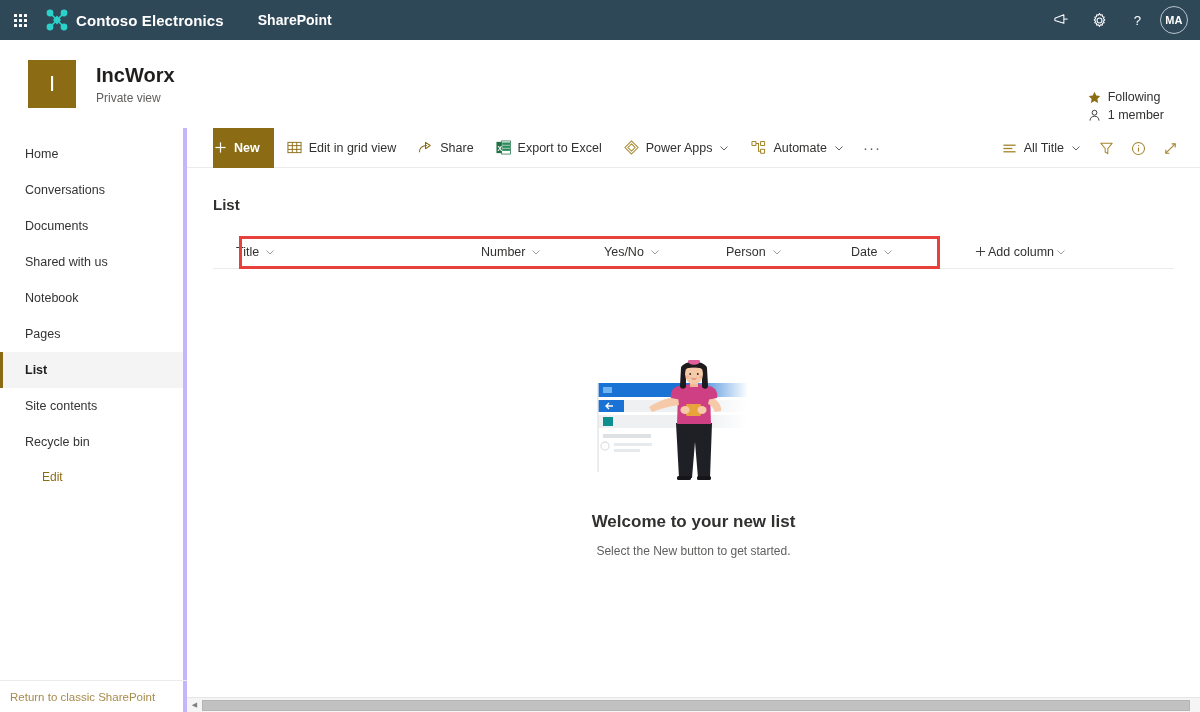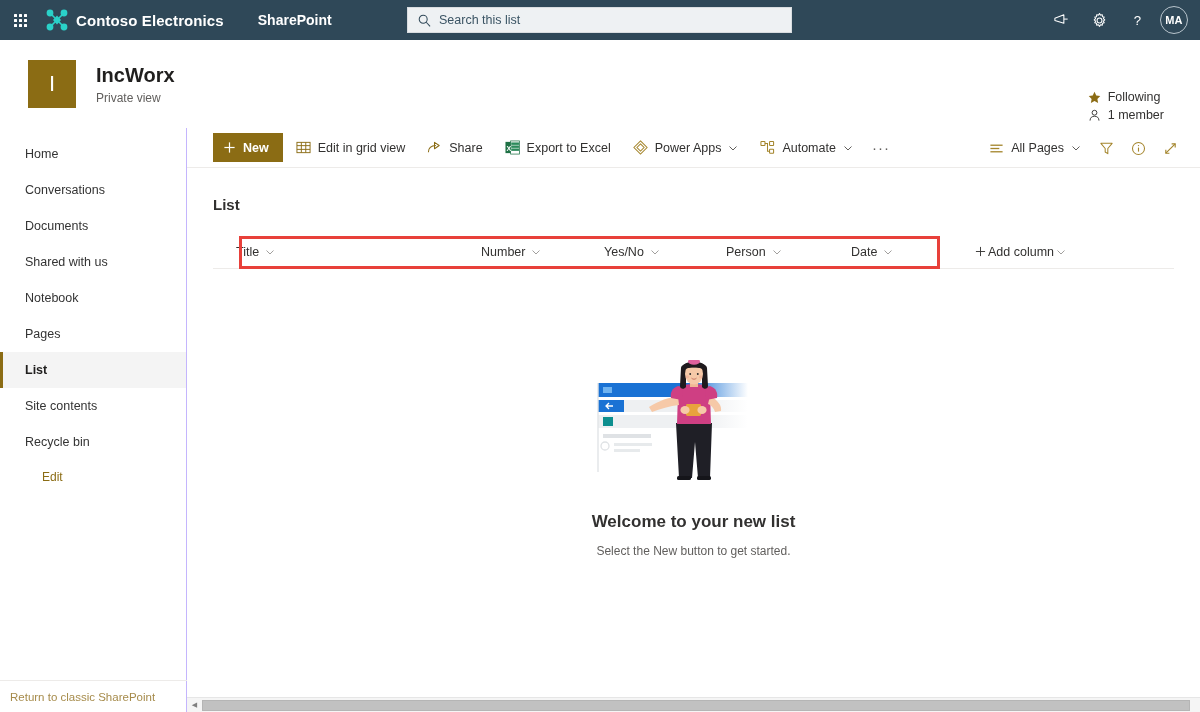--- a/index.html
+++ b/index.html
@@ -100,21 +100,21 @@
   .site-action {
     display: flex; align-items: center; gap: 7px;
     font-size: 12.5px; color: #323130; cursor: pointer;
   }
 
   
   .left-nav {
     position: absolute; top: 128px; left: 0;
     width: 187px; height: 584px;
     background: #ffffff;
-    border-right: 1px solid #c4b5fd;
+    border-right: 4px solid #c4b5fd;
   }
   .nav-list { padding-top: 8px; }
   .nav-item {
     height: 36px; display: flex; align-items: center;
     padding-left: 25px; font-size: 12.5px; color: #333333;
     cursor: pointer; position: relative;
   }
   .nav-item.selected {
     background: #f4f4f4; font-weight: bold; color: #201f1e;
   }
@@ -136,23 +136,23 @@
 
   
   .command-bar {
     position: absolute; top: 128px; left: 187px;
     width: 1013px; height: 40px;
     background: #ffffff;
     border-bottom: 1px solid #edebe9;
     display: flex; align-items: center;
   }
   .cmd-new {
-    height: 29px; background: #8b6c14; color: #ffffff;
+    height: 40px; background: #8b6c14; color: #ffffff;
     display: flex; align-items: center; gap: 7px;
-    padding: 0 14px 0 10px; margin-left: 26px;
+    padding: 0 14px 0 1px; margin-left: 26px;
     font-size: 12.5px; font-weight: bold; cursor: pointer;
   }
   .cmd-btn {
     height: 32px; display: flex; align-items: center; gap: 7px;
     padding: 0 9px; margin-left: 4px;
     font-size: 12.5px; color: #323130; cursor: pointer;
     white-space: nowrap;
   }
   .cmd-ellipsis {
     height: 32px; display: flex; align-items: center; justify-content: center;
@@ -262,29 +262,20 @@
       <circle cx="4" cy="18" r="3.4" fill="#2ad2c9"></circle>
       <circle cx="18" cy="18" r="3.4" fill="#2ad2c9"></circle>
       <path d="M11 6.5 L15 11 L11 15.5 L7 11 Z" fill="#2ad2c9"></path>
       <path d="M4 4 L18 18 M18 4 L4 18" stroke="#2ad2c9" stroke-width="1.6" fill="none"></path>
     </svg>
     <span class="brand-name">Contoso Electronics</span>
   </div>
 
   <div class="suite-app">SharePoint</div>
 
-  <div class="search-wrap">
-    <span class="search-icon">
-      <svg width="13" height="13" viewBox="0 0 14 14">
-        <circle cx="5.6" cy="5.6" r="4.3" fill="none" stroke="#2f4858" stroke-width="1.1"></circle>
-        <line x1="8.9" y1="8.9" x2="13" y2="13.4" stroke="#2f4858" stroke-width="1.1"></line>
-      </svg>
-    </span>
-    <input class="search-input" type="text" placeholder="Search this list" style="">
-  </div>
 
   <div class="suite-right">
     <div class="suite-icon">
       <svg width="17" height="17" viewBox="0 0 18 18">
         <path d="M2 6.5 L11.5 3 L11.5 12 L2 9 Z" fill="none" stroke="#ffffff" stroke-width="1.1" stroke-linejoin="round"></path>
         <line x1="11.5" y1="7.5" x2="15.5" y2="7.5" stroke="#ffffff" stroke-width="1.1"></line>
       </svg>
     </div>
     <div class="suite-icon">
       <svg width="17" height="17" viewBox="0 0 18 18">
@@ -426,21 +417,21 @@
 
   <div class="cmd-ellipsis">···</div>
 
   <div class="cmd-right">
     <div class="cmd-btn">
       <svg width="15" height="15" viewBox="0 0 16 16">
         <line x1="1.5" y1="4.5" x2="14.5" y2="4.5" stroke="#a4852c" stroke-width="1.4"></line>
         <line x1="1.5" y1="8" x2="11" y2="8" stroke="#a4852c" stroke-width="1.4"></line>
         <line x1="1.5" y1="11.5" x2="14.5" y2="11.5" stroke="#a4852c" stroke-width="1.4"></line>
       </svg>
-      <span>All Pages</span>
+      <span>All Title</span>
       <svg class="chev" width="10" height="10" viewBox="0 0 10 10">
         <path d="M1.5 3.5 L5 7 L8.5 3.5" fill="none" stroke="#605e5c" stroke-width="1"></path>
       </svg>
     </div>
     <div class="cmd-icon-btn">
       <svg width="15" height="15" viewBox="0 0 16 16">
         <path d="M2 2.5 L14 2.5 L9.4 8 L9.4 13.5 L6.6 11.7 L6.6 8 Z" fill="none" stroke="#a4852c" stroke-width="1.1" stroke-linejoin="round"></path>
       </svg>
     </div>
     <div class="cmd-icon-btn">

